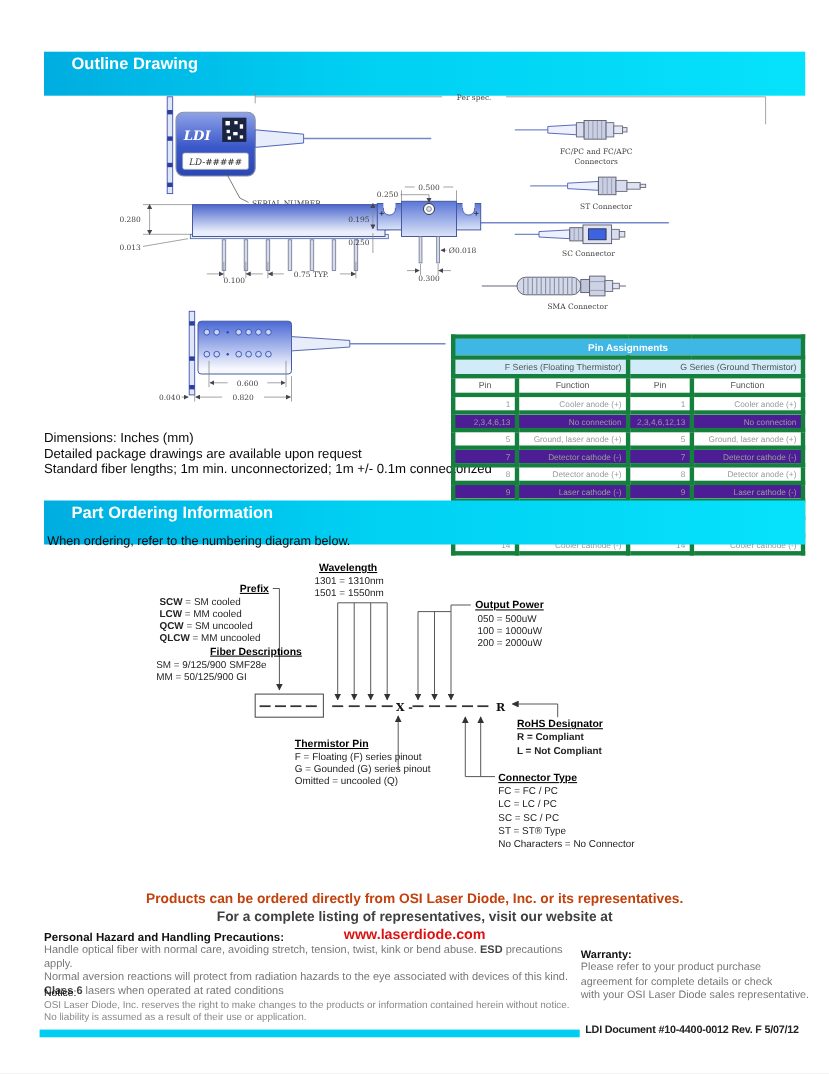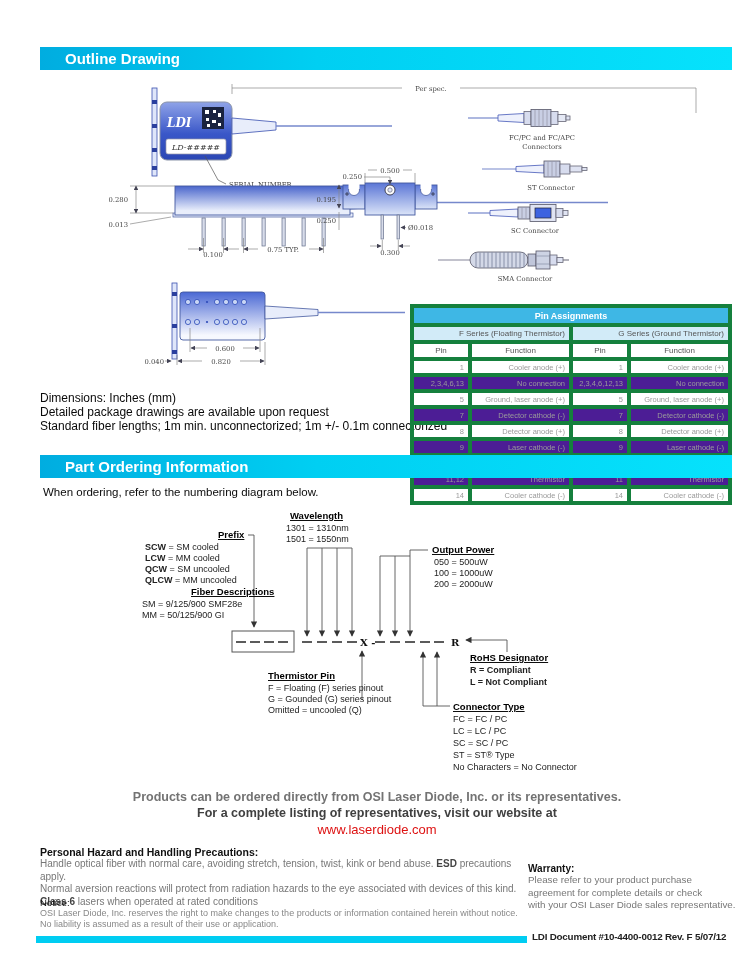--- a/index.html
+++ b/index.html
@@ -1,39 +1,39 @@
 <!DOCTYPE html>
 <html><head>
 <meta charset="utf-8">
 <style>
   html,body{margin:0;padding:0;background:#e8e8e8;}
   .page{position:relative;width:754px;height:976px;background:#fff;overflow:hidden;
         font-family:"Liberation Sans","DejaVu Sans",sans-serif;margin:0 auto;}
-  .banner{position:absolute;left:40px;width:692px;height:23px;box-sizing:border-box;
+  .banner{position:absolute;left:40px;width:692px;height:40px;box-sizing:border-box;
           background:linear-gradient(90deg,#00ade0 0%,#00cff2 40%,#06e2fc 100%);
           color:#fff;font-weight:bold;font-size:15px;line-height:23px;padding-left:25px;}
   .banner1{top:47px;}
   .banner2{top:455px;}
   .outline-svg{position:absolute;left:30px;top:80px;}
   .ordering-svg{position:absolute;left:30px;top:500px;}
   .notes{position:absolute;left:40px;top:391px;font-size:12px;line-height:14px;color:#0a0a0a;}
   .intro{position:absolute;left:43px;top:486px;font-size:11.5px;color:#0a0a0a;}
   .pin-table{position:absolute;left:410px;top:304px;width:318px;border-collapse:collapse;
              border:1.5px solid #4db9e6;table-layout:fixed;}
   .pin-table td,.pin-table th{border:4px solid #15803d;padding:1px 4px;overflow:hidden;white-space:nowrap;}
   .pt-title{background:#3eb7e5;color:#fff;font-size:9px;font-weight:bold;text-align:center;height:13px;}
   .pt-group{background:#d2ebf8;color:#555;font-size:8px;font-weight:normal;text-align:right;height:11px;}
   .pt-colhead{background:#fff;color:#555;font-size:8px;font-weight:normal;text-align:center;height:11px;}
   .pt-pin{color:#9a9a9a;font-size:7.5px;text-align:right;height:10px;}
   .pt-fn{color:#9a9a9a;font-size:7.5px;text-align:right;}
   .pin-table tr.alt td{background:#4c1d95;}
   .cta{position:absolute;left:0;top:790px;width:754px;text-align:center;}
-  .cta-l1{font-size:12.5px;font-weight:bold;color:#737373;}
+  .cta-l1{font-size:12.5px;font-weight:bold;color:#c2410c;margin-top:20px;}
   .cta-l2{font-size:12.5px;font-weight:bold;color:#404040;margin-top:2px;}
-  .cta-link{font-size:13px;font-weight:normal;color:#dd1111;margin-top:2px;cursor:pointer;}
+  .cta-link{font-size:13px;font-weight:bold;color:#dd1111;margin-top:2px;cursor:pointer;}
   .hazard{position:absolute;left:40px;top:846px;width:480px;}
   .hz-head{font-size:10.5px;font-weight:bold;color:#111;}
   .hz-line{font-size:10px;color:#777;line-height:12.5px;}
   .hz-line b{color:#444;}
   .notice{position:absolute;left:40px;top:897px;width:480px;}
   .nt-head{font-size:9.5px;font-weight:normal;color:#111;}
   .nt-line{font-size:9px;color:#888;line-height:11px;}
   .warranty{position:absolute;left:528px;top:863px;width:210px;}
   .wr-head{font-size:10px;font-weight:bold;color:#111;}
   .wr-line{font-size:9.8px;color:#777;line-height:12.5px;}

